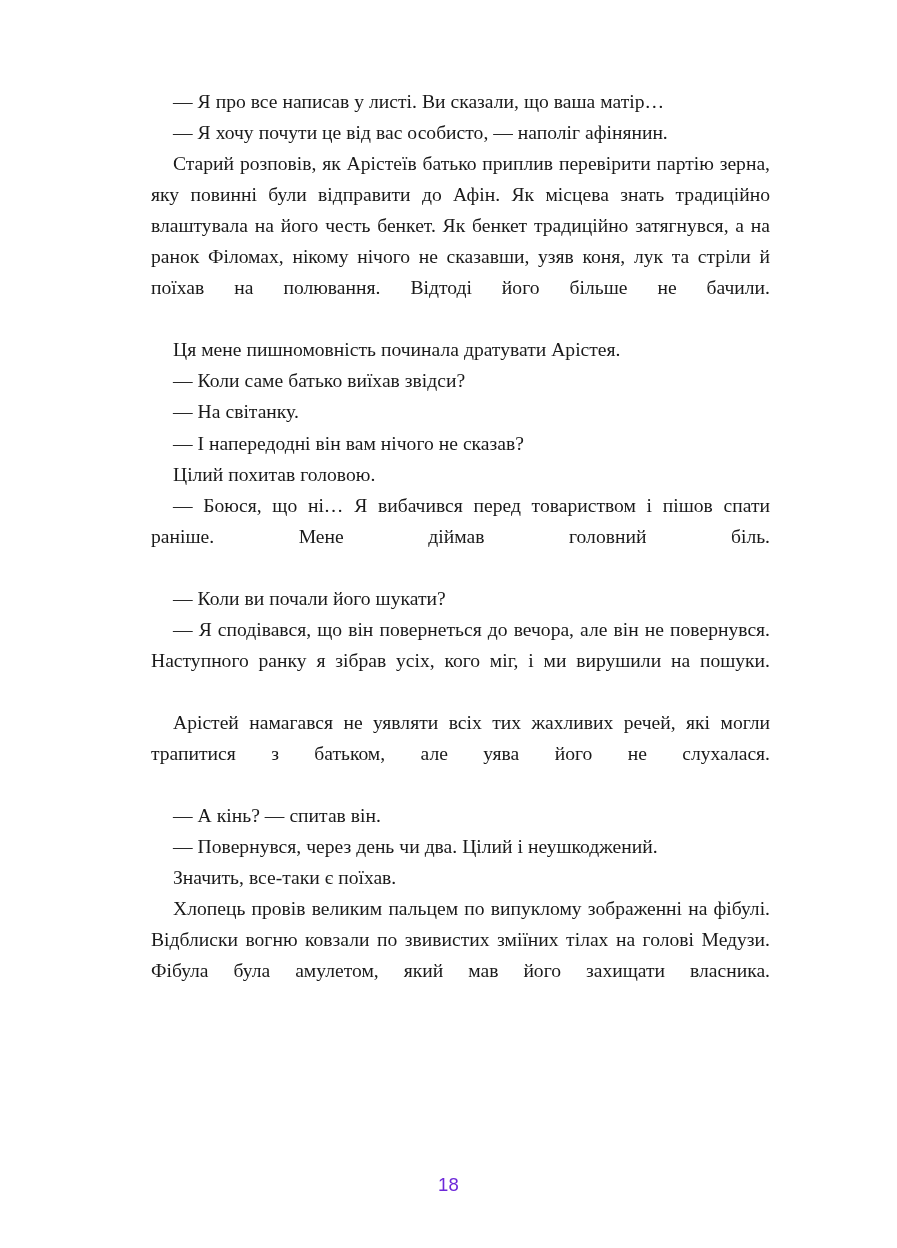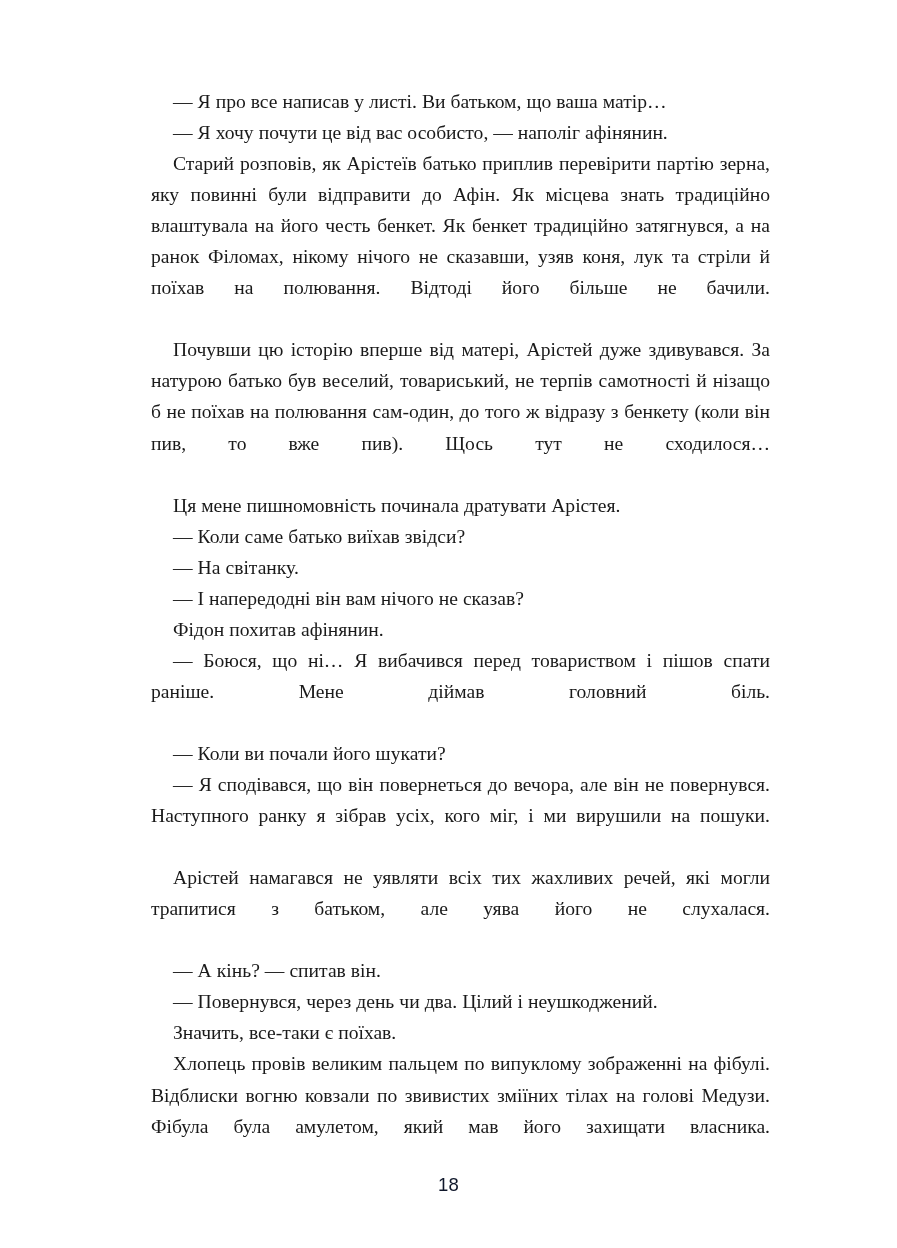--- a/index.html
+++ b/index.html
@@ -51,39 +51,38 @@
   .footer {
     position: absolute;
     left: 0;
     top: 1174px;
     width: 897px;
     text-align: center;
   }
   .folio {
     font-family: "Liberation Sans", "DejaVu Sans", sans-serif;
     font-size: 18.5px;
-    color: #0f172a;
+    color: #6d28d9;
     letter-spacing: 0.3px;
   }
 </style>
 </head>
 <body>
 
 <div class="page">
 
   <div class="text-block">
-    <p class="para short">— Я про все написав у листі. Ви батьком, що ваша матір…</p>
+    <p class="para short">— Я про все написав у листі. Ви сказали, що ваша матір…</p>
     <p class="para short">— Я хочу почути це від вас особисто, — наполіг афінянин.</p>
     <p class="para">Старий розповів, як Арістеїв батько приплив перевірити партію зерна, яку повинні були відправити до Афін. Як місцева знать тра­диційно влаштувала на його честь бенкет. Як бенкет традиційно за­тягнувся, а на ранок Філомах, нікому нічого не сказавши, узяв коня, лук та стріли й поїхав на полювання. Відтоді його більше не бачили.</p>
-    <p class="para">Почувши цю історію вперше від матері, Арістей дуже здивував­ся. За натурою батько був веселий, товариський, не терпів само­тності й нізащо б не поїхав на полювання сам-один, до того ж від­разу з бенкету (коли він пив, то вже пив). Щось тут не сходилося…</p>
     <p class="para short">Ця мене пишномовність починала дратувати Арістея.</p>
     <p class="para short">— Коли саме батько виїхав звідси?</p>
     <p class="para short">— На світанку.</p>
     <p class="para short">— І напередодні він вам нічого не сказав?</p>
-    <p class="para short">Фідон похитав афінянин.</p>
+    <p class="para short">Цілий похитав головою.</p>
     <p class="para">— Боюся, що ні… Я вибачився перед товариством і пішов спати раніше. Мене діймав головний біль.</p>
     <p class="para short">— Коли ви почали його шукати?</p>
     <p class="para">— Я сподівався, що він повернеться до вечора, але він не по­вернувся. Наступного ранку я зібрав усіх, кого міг, і ми вирушили на пошуки.</p>
     <p class="para">Арістей намагався не уявляти всіх тих жахливих речей, які мо­гли трапитися з батьком, але уява його не слухалася.</p>
     <p class="para short">— А кінь? — спитав він.</p>
     <p class="para short">— Повернувся, через день чи два. Цілий і неушкоджений.</p>
     <p class="para short">Значить, все-таки є поїхав.</p>
     <p class="para">Хлопець провів великим пальцем по випуклому зображенні на фібулі. Відблиски вогню ковзали по звивистих зміїних тілах на голо­ві Медузи. Фібула була амулетом, який мав його захищати власника.</p>
 
   </div>

